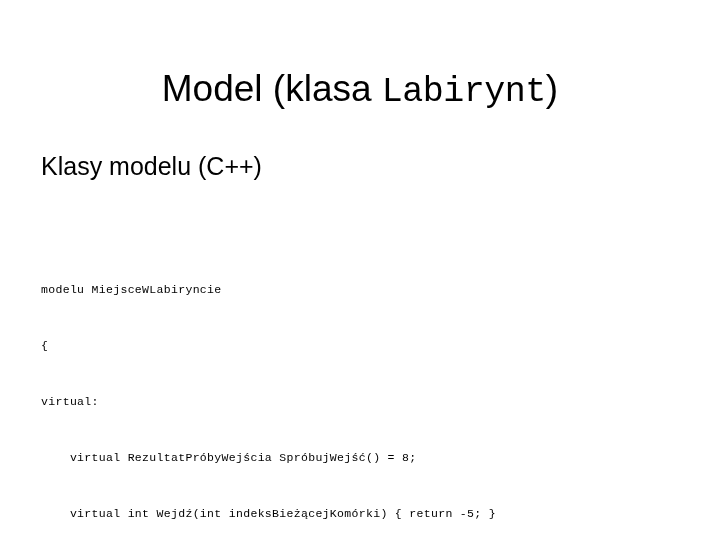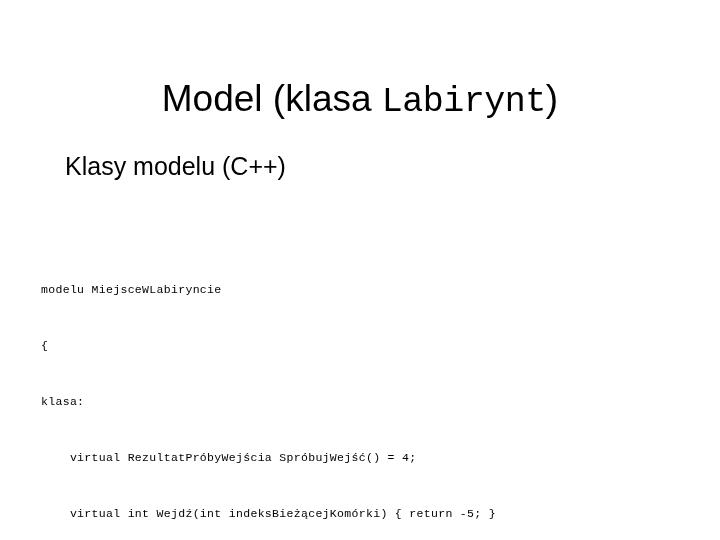--- a/index.html
+++ b/index.html
@@ -18,21 +18,21 @@
 
   .slide {
     position: absolute;
     inset: 0;
   }
 
   
   .slide-title {
     position: absolute;
     left: 0;
-    top: 52px;
+    top: 42px;
     width: 720px;
     text-align: center;
     font-size: 37px;
     line-height: 44px;
     font-weight: 400;
     letter-spacing: 0px;
     white-space: nowrap;
   }
   .slide-title .mono {
     font-family: "Liberation Mono", "DejaVu Sans Mono", monospace;
@@ -42,21 +42,20 @@
 
   
   .subtitle {
     position: absolute;
     left: 41px;
     top: 130px;
     font-size: 25px;
     line-height: 30px;
     font-weight: 400;
     white-space: nowrap;
-    margin-left: 24px;
   }
 
   
   .code-area {
     position: absolute;
     left: 41px;
     top: 187px;
     width: 640px;
     font-family: "Liberation Mono", "DejaVu Sans Mono", monospace;
     font-size: 11.5px;
@@ -81,22 +80,22 @@
 
   <h1 class="slide-title"><span>Model (klasa </span><span class="mono">Labirynt</span><span>)</span></h1>
 
   <h2 class="subtitle">Klasy modelu (C++)</h2>
 
   <div class="code-area">
 
     <div class="code-block">
       <div class="code-line">modelu MiejsceWLabiryncie</div>
       <div class="code-line">{</div>
-      <div class="code-line">klasa:</div>
-      <div class="code-line">    virtual RezultatPróbyWejścia SpróbujWejść() = 4;</div>
+      <div class="code-line">virtual:</div>
+      <div class="code-line">    virtual RezultatPróbyWejścia SpróbujWejść() = 8;</div>
       <div class="code-line">    virtual int Wejdź(int indeksBieżącejKomórki) { return -5; }</div>
       
       
     </div>
 
     
 
     
 
     

